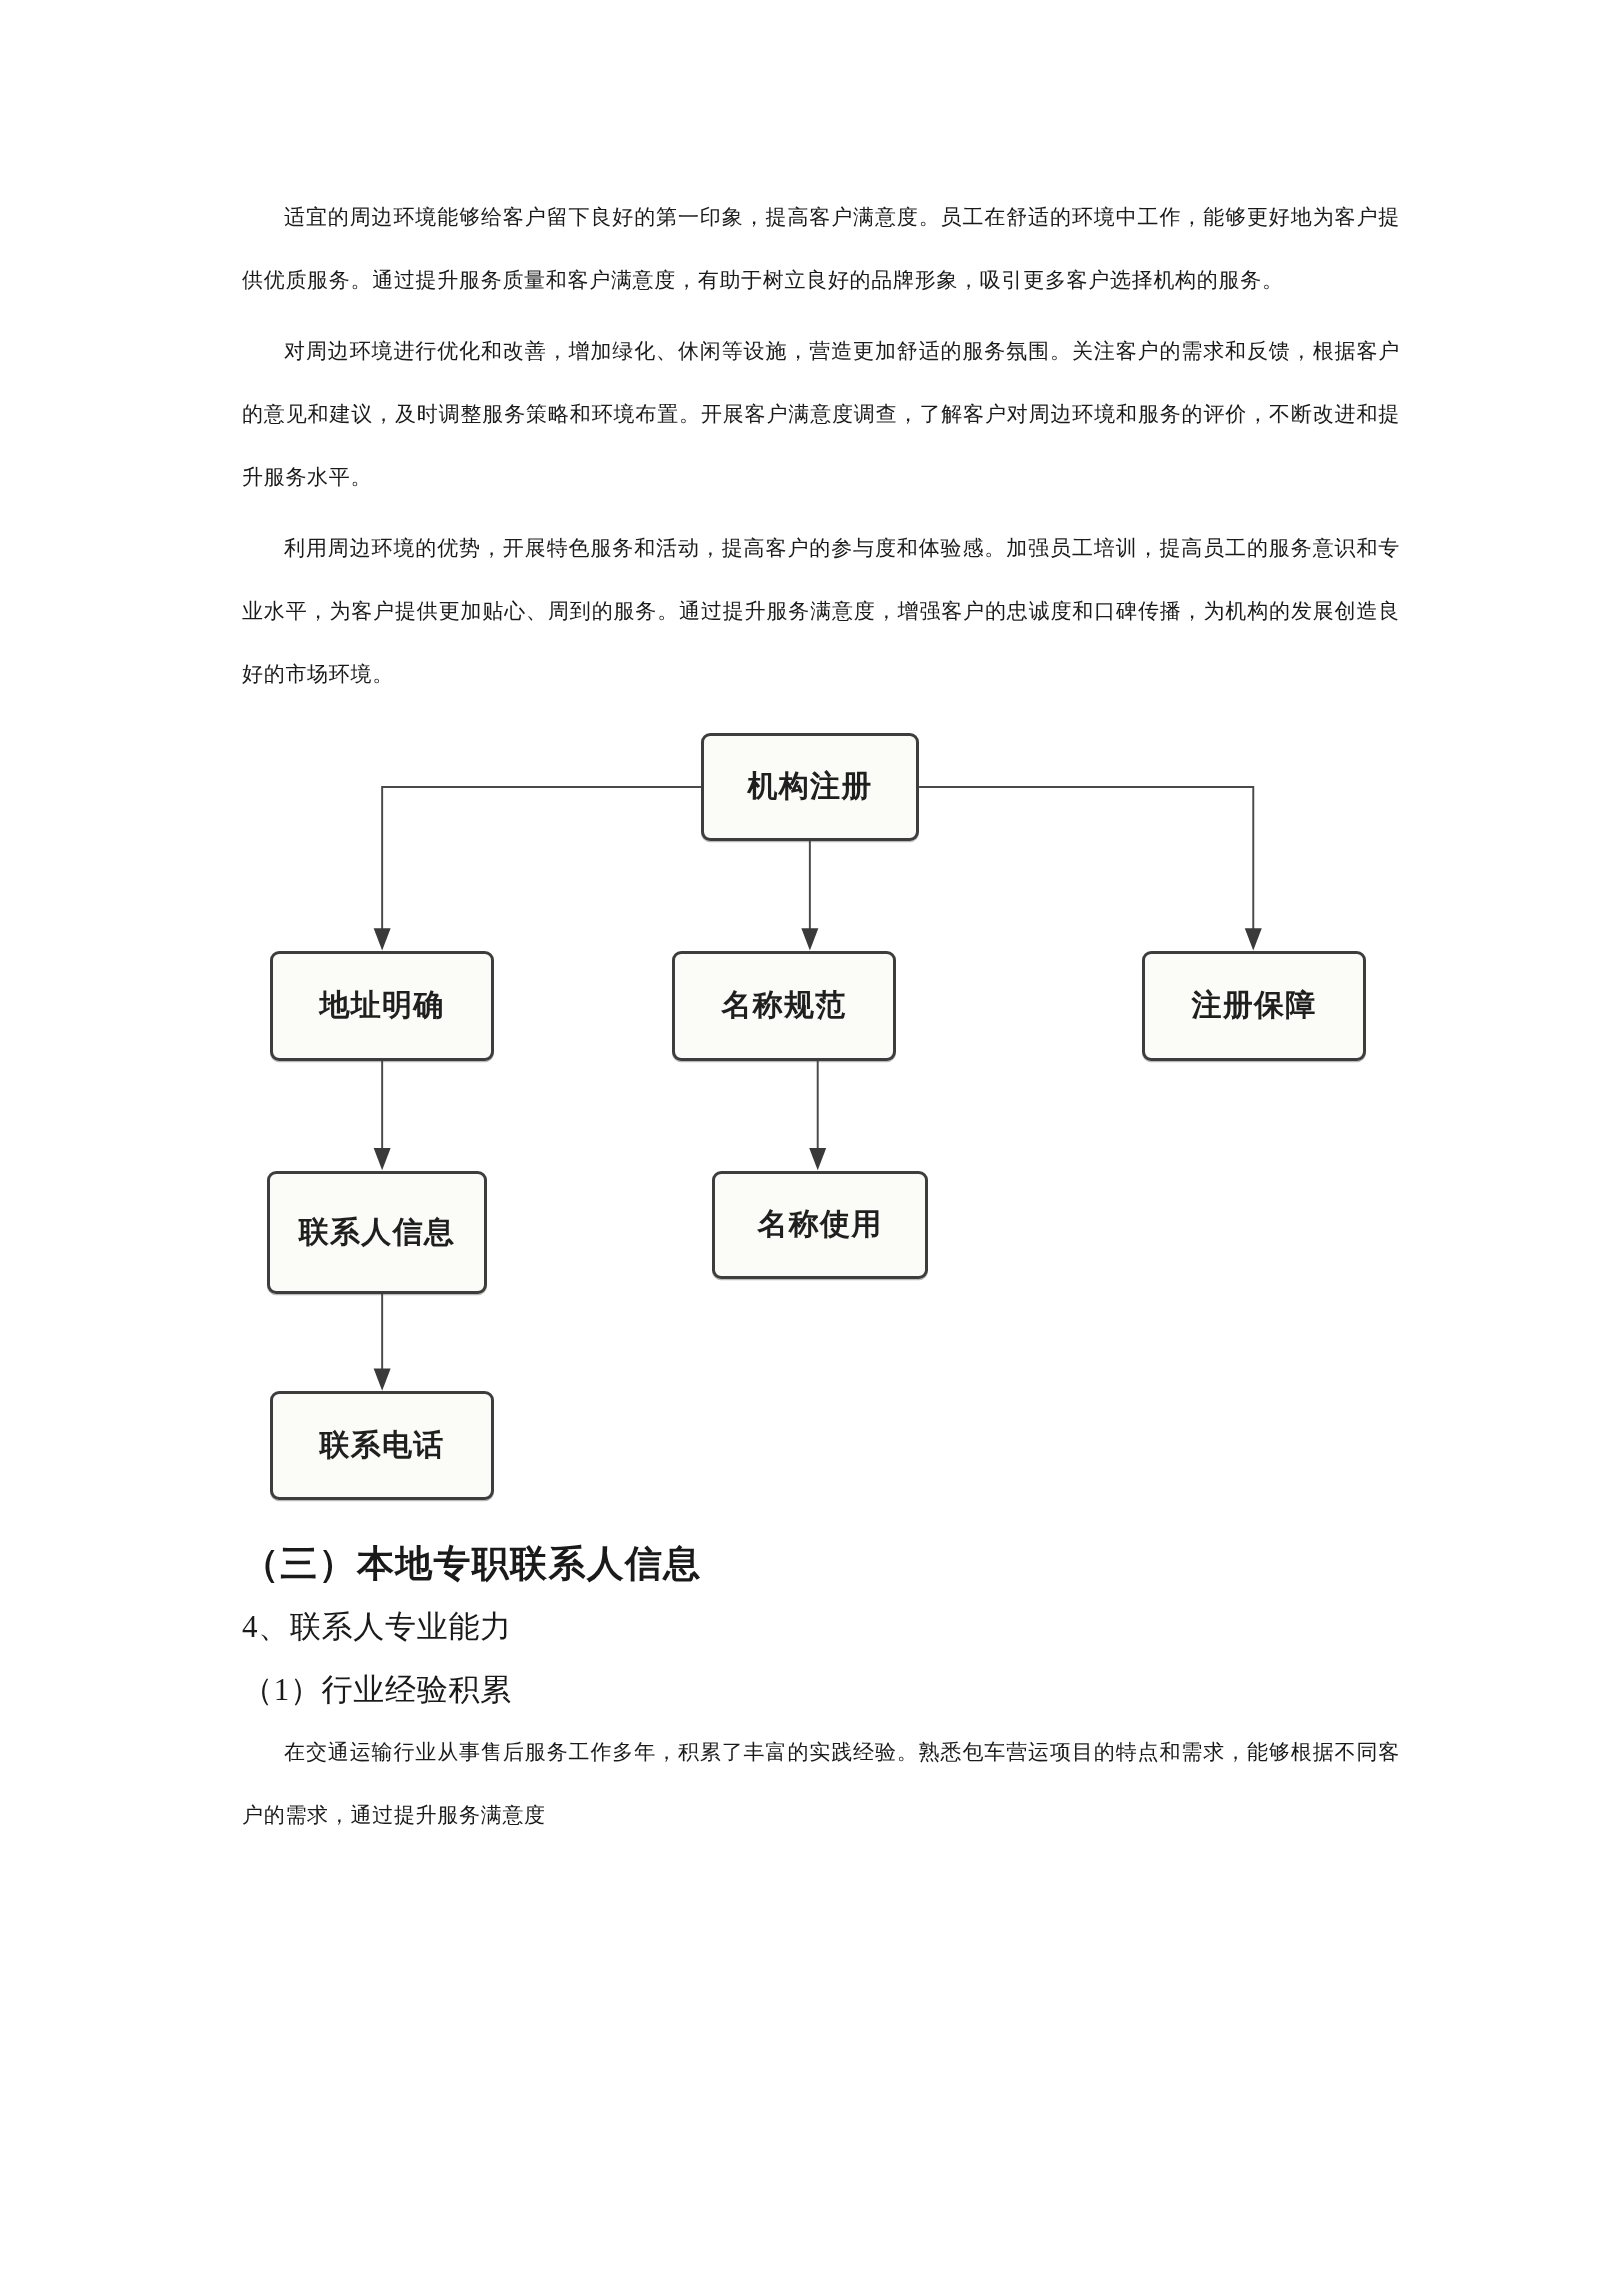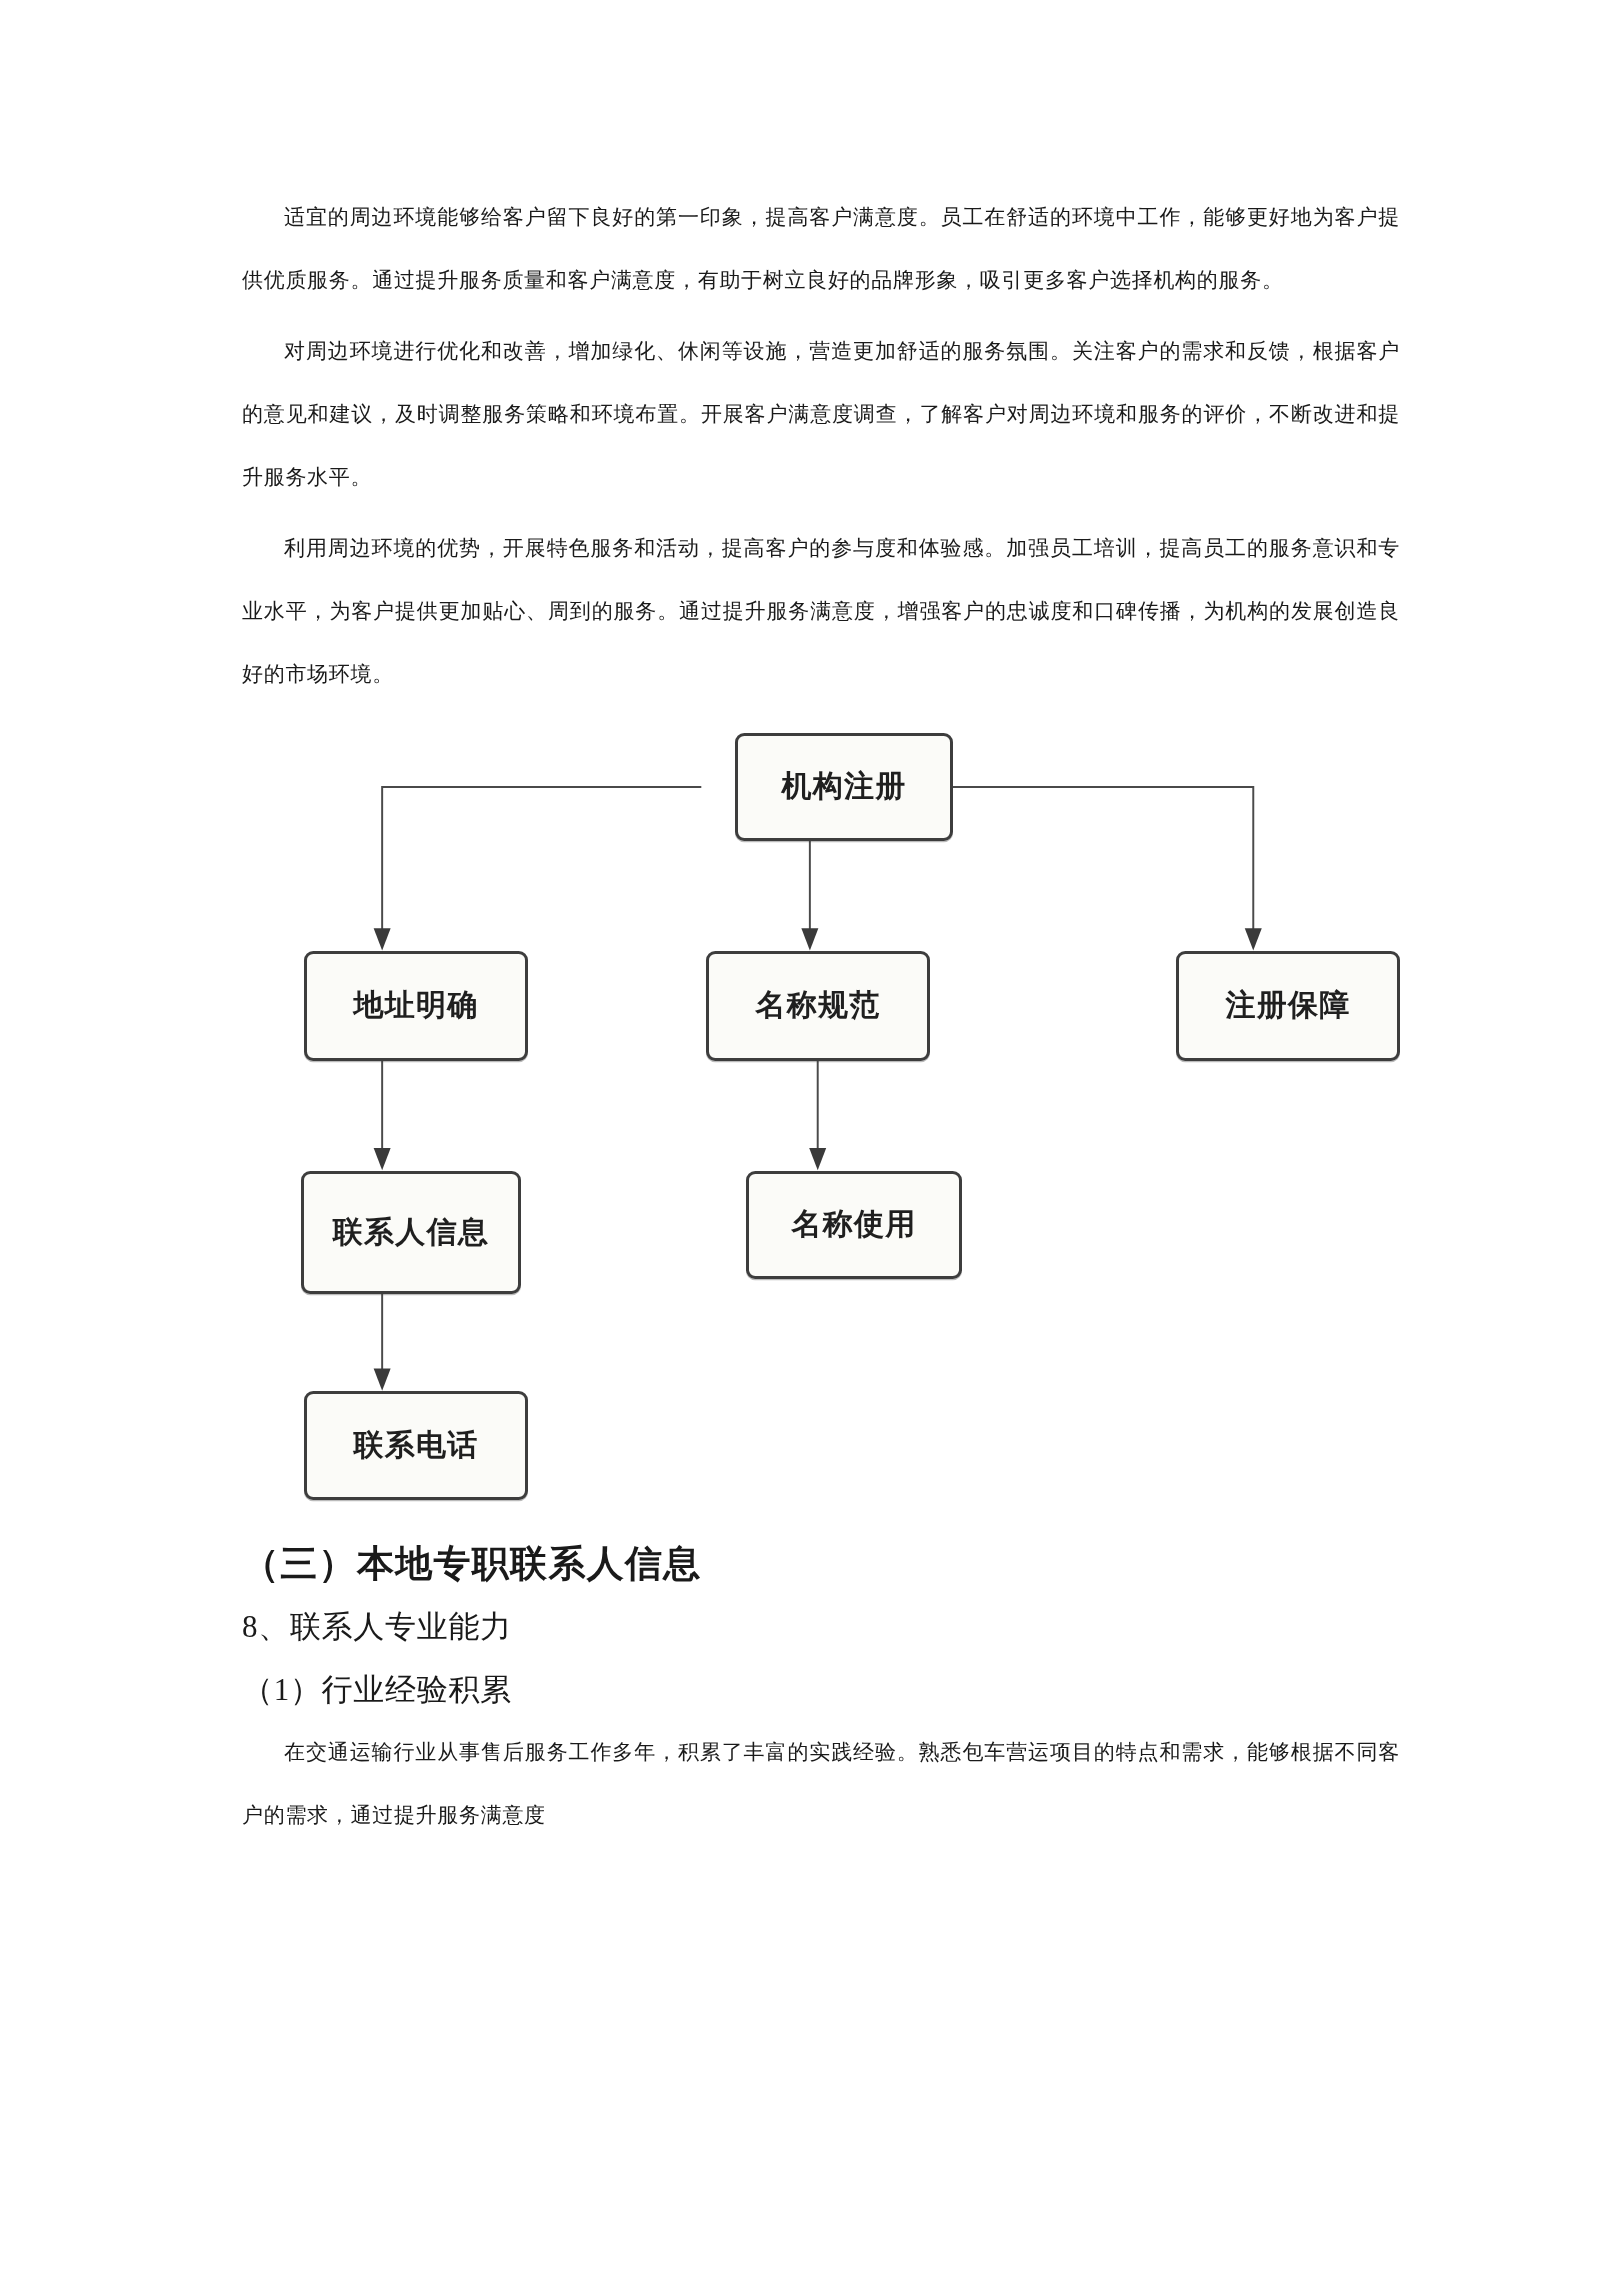--- a/index.html
+++ b/index.html
@@ -34,21 +34,20 @@
     border: 3.3px solid #3d3d3d;
     border-radius: 9.2px;
     box-sizing: border-box;
     display: flex; align-items: center; justify-content: center;
     font-family: "Liberation Serif", serif;
     font-weight: 700;
     font-size: 30px;
     color: #1f1f1f;
     letter-spacing: 1.3px;
     box-shadow: 0 1.3px 0 rgba(60,60,60,.35);
-    margin-left: 34px;
   }
   .n-root  { left: 701px; top:   27px; width: 218px; height: 108px; }
   .n-addr  { left:  270px; top:  245px; width: 224px; height: 110px; text-align: center; }
   .n-name  { left: 672px; top:  245px; width: 224px; height: 110px; }
   .n-reg   { left: 1142px; top:  245px; width: 224px; height: 110px; }
   .n-cinfo { left:  267px; top:  465px; width: 220px; height: 123px; }
   .n-nuse  { left: 712px; top:  465px; width: 216px; height: 108px; }
   .n-phone { left:  270px; top: 685px; width: 224px; height: 109px; }
 
   
@@ -105,21 +104,21 @@
     <div class="fc-node n-root">机构注册</div>
     <div class="fc-node n-addr">地址明确</div>
     <div class="fc-node n-name">名称规范</div>
     <div class="fc-node n-reg">注册保障</div>
     <div class="fc-node n-cinfo">联系人信息</div>
     <div class="fc-node n-nuse">名称使用</div>
     <div class="fc-node n-phone">联系电话</div>
   </div>
 
   <div class="sec-heading">（三）本地专职联系人信息</div>
-  <div class="sub-heading">8、联系人专业能力</div>
+  <div class="sub-heading">4、联系人专业能力</div>
   <div class="sub-heading">（1）行业经验积累</div>
 
   <div class="text-block">
     <p class="body-para last">在交通运输行业从事售后服务工作多年，积累了丰富的实践经验。熟悉包车营运项目的特点和需求，能够根据不同客户的需求，通过提升服务满意度</p>
   </div>
 
 </div>
 
 
 </body></html>

